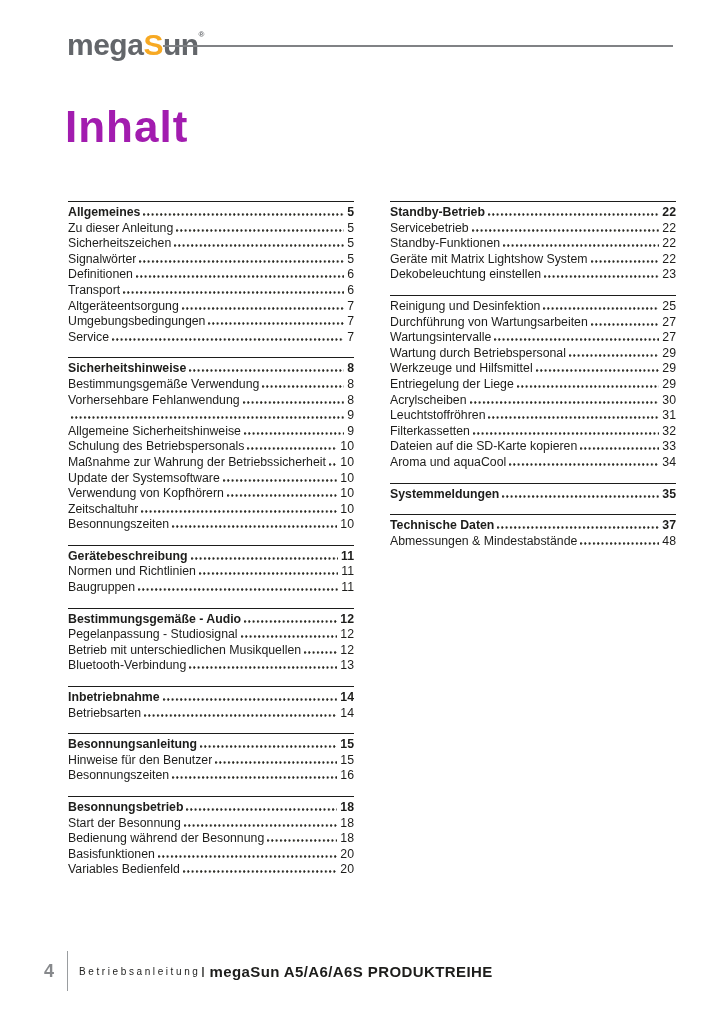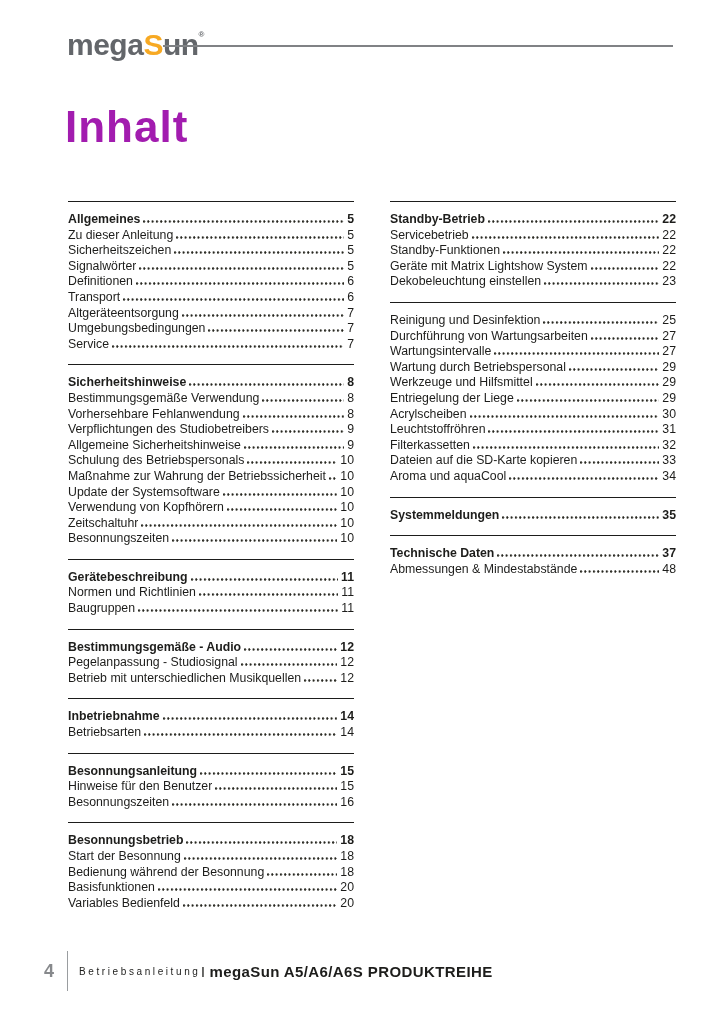--- a/index.html
+++ b/index.html
@@ -31,21 +31,21 @@
   }
 
   
   .toc-grid {
     position:absolute; left:68px; top:201px; width:608px;
     display:flex; gap:36px; align-items:flex-start;
   }
   .toc-col { width:286px; flex:0 0 286px; }
   .toc-section {
     border-top:1.5px solid #1d1d1b;
-    padding-top:10px; margin-bottom:12px;
+    padding-top:3px; margin-bottom:12px;
   }
   .toc-row {
     display:flex; align-items:baseline;
     font-size:12.3px; line-height:15.6px;
     white-space:nowrap;
   }
   .toc-row.head { font-weight:bold; }
   .toc-row .lbl { flex:0 1 auto; overflow:hidden; }
   .toc-row .leader {
     flex:1 0 8px; height:3px; margin:0 3px;
@@ -137,21 +137,20 @@
             <span class="lbl">Bestimmungsgemäße Verwendung</span>
             <span class="leader"></span>
             <span class="pg">8</span>
           </div>
           <div class="toc-row">
             <span class="lbl">Vorhersehbare Fehlanwendung</span>
             <span class="leader"></span>
             <span class="pg">8</span>
           </div>
           <div class="toc-row">
-            <span class="lbl">Verpflichtungen des Studiobetreibers</span>
             <span class="leader"></span>
             <span class="pg">9</span>
           </div>
           <div class="toc-row">
             <span class="lbl">Allgemeine Sicherheitshinweise</span>
             <span class="leader"></span>
             <span class="pg">9</span>
           </div>
           <div class="toc-row">
             <span class="lbl">Schulung des Betriebspersonals</span>
@@ -209,20 +208,25 @@
           </div>
           <div class="toc-row">
             <span class="lbl">Pegelanpassung - Studiosignal</span>
             <span class="leader"></span>
             <span class="pg">12</span>
           </div>
           <div class="toc-row">
             <span class="lbl">Betrieb mit unterschiedlichen Musikquellen</span>
             <span class="leader"></span>
             <span class="pg">12</span>
+          </div>
+          <div class="toc-row">
+            <span class="lbl">Bluetooth-Verbindung</span>
+            <span class="leader"></span>
+            <span class="pg">13</span>
           </div>
         </section>
         <section class="toc-section">
           <div class="toc-row head">
             <span class="lbl">Inbetriebnahme</span>
             <span class="leader"></span>
             <span class="pg">14</span>
           </div>
           <div class="toc-row">
             <span class="lbl">Betriebsarten</span>

